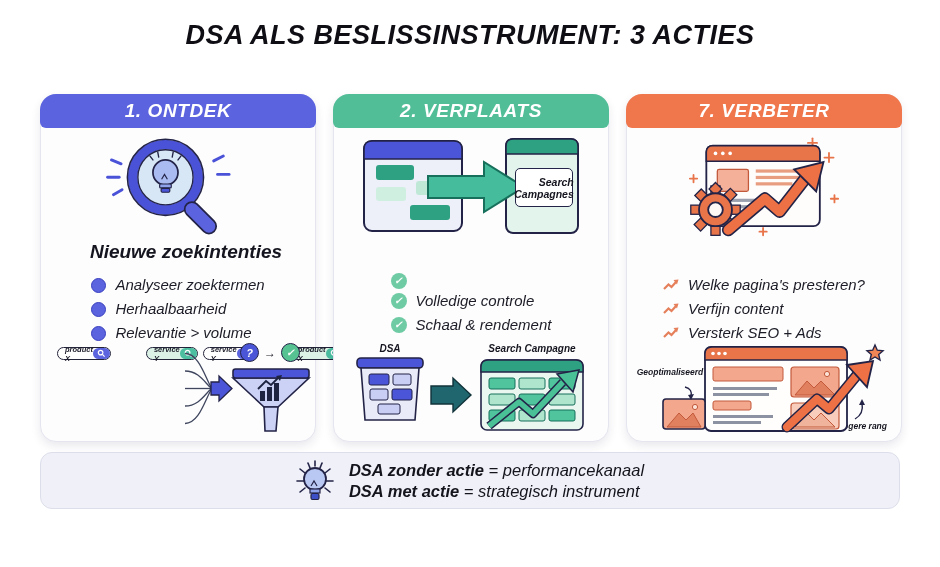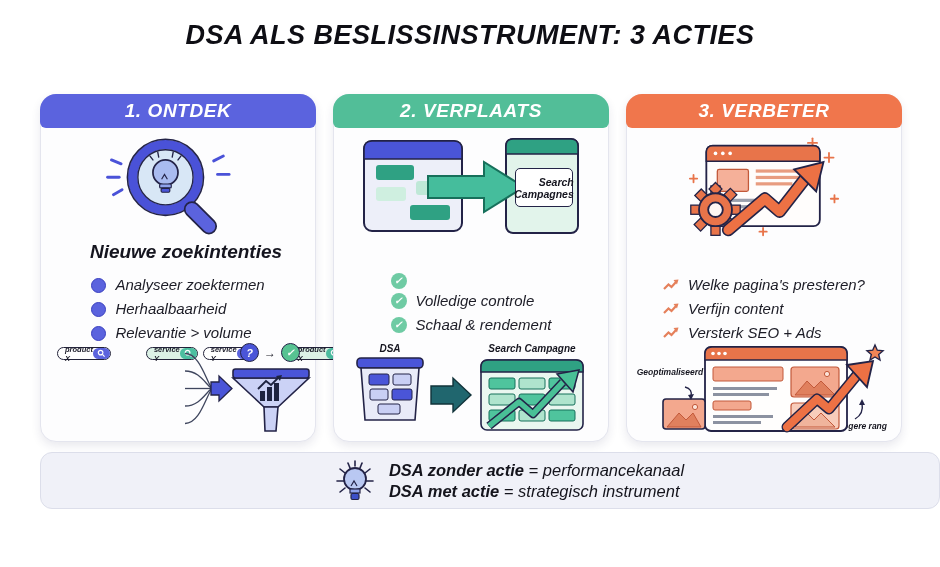--- a/index.html
+++ b/index.html
@@ -50,21 +50,21 @@
   .mini-lbl{position:absolute;font-weight:800;color:#15151f;}
   .lbl-dsa{top:0;left:17px;width:78px;text-align:center;font-size:10px;}
   .lbl-sc{top:0;left:147px;width:102px;text-align:center;font-size:10px;}
   .lbl-go{top:24px;left:6px;width:74px;text-align:center;font-size:8.5px;}
   .lbl-hr{bottom:6px;right:14px;font-size:8.5px;}
   .win-label{position:absolute;left:181px;top:37px;width:56px;height:37px;background:#fff;
              border:1.5px solid #232347;border-radius:5px;display:flex;align-items:center;
              justify-content:center;text-align:right;font-size:10.5px;line-height:12px;font-weight:800;color:#15151f;}
   
   .note{position:absolute;left:40px;top:452px;width:858px;height:55px;background:#f0f1f8;
-        border:1px solid #dcdeea;border-radius:12px;display:flex;align-items:center;justify-content:center;gap:15px;padding-left:40px;}
+        border:1px solid #dcdeea;border-radius:12px;display:flex;align-items:center;justify-content:center;gap:15px;}
   .note-text{display:flex;flex-direction:column;justify-content:center;}
   .note-line{font-size:16.5px;line-height:21px;color:#14141c;}
   .note-line b{font-weight:800;}
 </style>
 </head>
 <body>
 
 <div class="canvas">
 
   <div class="title">DSA ALS BESLISSINSTRUMENT: 3 ACTIES</div>
@@ -256,21 +256,21 @@
           <rect x="198" y="54" width="26" height="11" rx="2" fill="#4fc49d"></rect>
         </g>
         <polyline points="138,70 168,46 182,58 212,26" fill="none" stroke="#232347" stroke-width="8.5" stroke-linejoin="round"></polyline>
         <polyline points="138,70 168,46 182,58 212,26" fill="none" stroke="#49c096" stroke-width="5.5" stroke-linejoin="round"></polyline>
         <polygon points="206,18 228,14 222,36" fill="#49c096" stroke="#232347" stroke-width="1.5"></polygon>
       </svg>
     </div>
   </div>
 
   <div class="card card3">
-    <div class="card-header hdr-orange">3. VERBETER</div>
+    <div class="card-header hdr-orange">7. VERBETER</div>
 
     <div class="icon-zone">
       <svg width="210" height="108" viewBox="0 0 210 118" style="left:32px">
         <g stroke="#e8744a" stroke-width="2" stroke-linecap="round">
           <line x1="158" y1="8" x2="158" y2="18"></line>
             <line x1="153" y1="13" x2="163" y2="13"></line>
           <line x1="176" y1="24" x2="176" y2="34"></line>
             <line x1="171" y1="29" x2="181" y2="29"></line>
           <line x1="28" y1="48" x2="28" y2="56"></line>
             <line x1="24" y1="52" x2="32" y2="52"></line>

